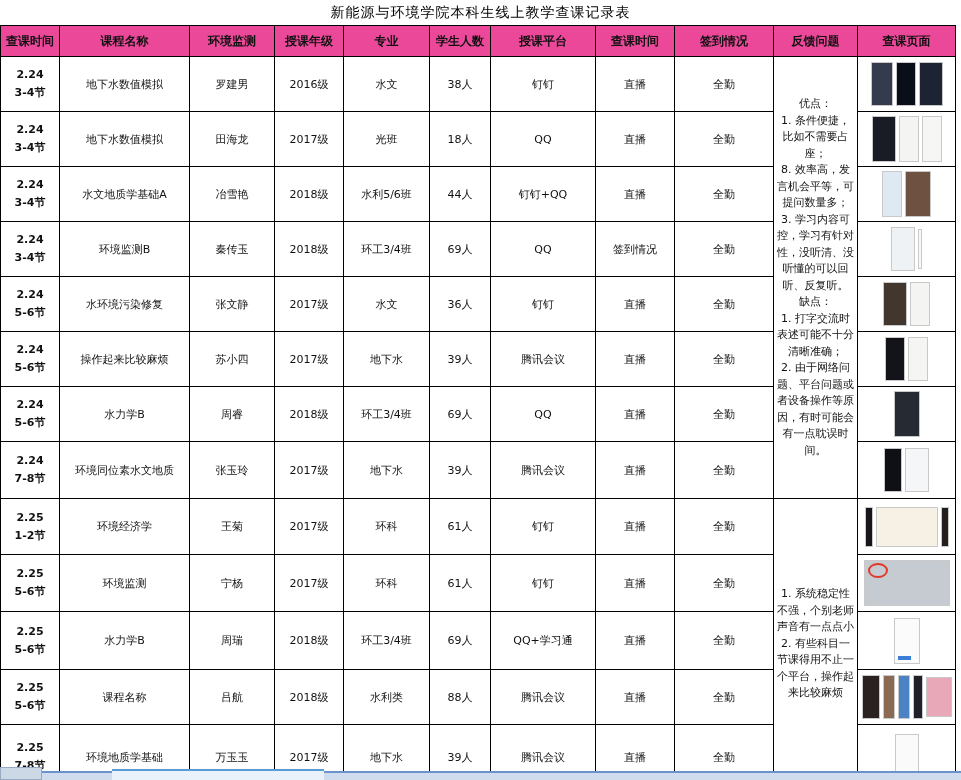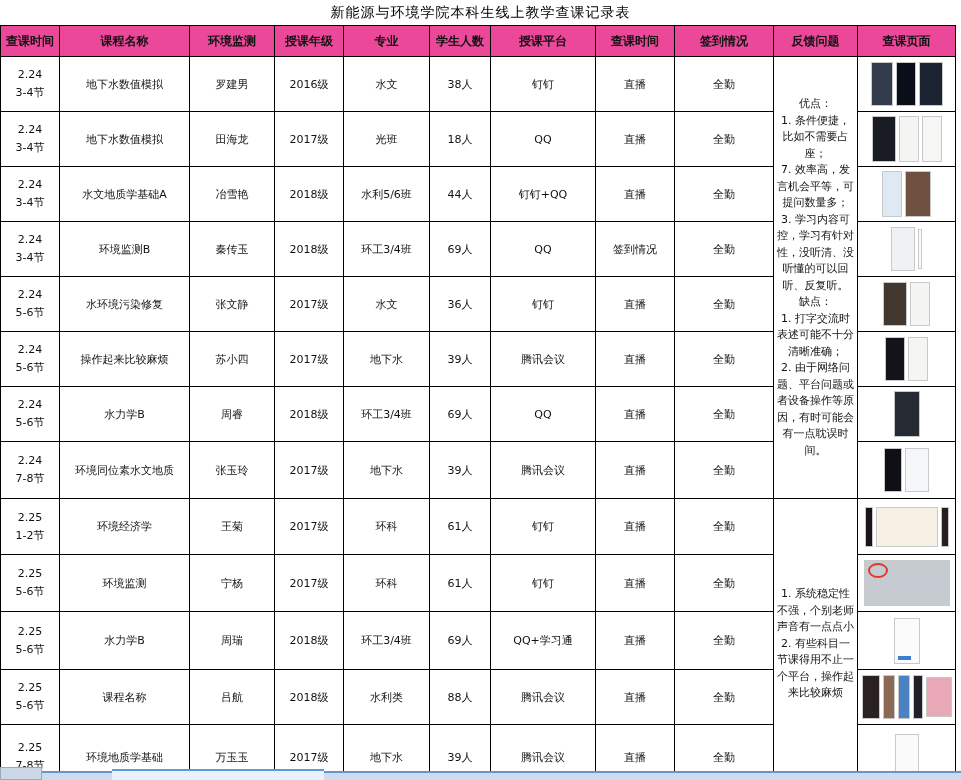--- a/index.html
+++ b/index.html
@@ -4,21 +4,21 @@
 <style>
   html,body{margin:0;padding:0;}
   body{font-family:"DejaVu Sans","Liberation Sans",sans-serif;background:#fff;}
   .app{position:relative;width:961px;height:780px;background:#fff;overflow:hidden;}
   .title{height:25px;display:flex;align-items:center;justify-content:center;
          font-size:14px;color:#000;letter-spacing:1px;}
   table{border-collapse:collapse;table-layout:fixed;width:955px;margin:0;}
   th,td{border:1px solid #000;text-align:center;vertical-align:middle;
         font-size:11px;color:#111;padding:0 2px;overflow:hidden;}
   th{font-size:12px;font-weight:bold;height:30px;background:#ec4899;}
-  td.time{white-space:pre-line;line-height:1.6;}
+  td.time{white-space:pre-line;line-height:1.6;font-weight:bold;}
   td.fb{white-space:pre-line;font-size:11px;line-height:1.5;padding:0 3px;vertical-align:middle;}
   td.shots{padding:2px 1px;}
   .shotwrap{display:flex;align-items:center;justify-content:center;gap:3px;}
   .thumb{position:relative;display:inline-block;border:1px solid #c9c9c9;box-sizing:border-box;}
   .thumb .red-circle{position:absolute;left:3px;top:2px;width:16px;height:11px;
         border:2px solid #e0392c;border-radius:50%;}
   .thumb .blue-bar{position:absolute;left:3px;bottom:3px;width:13px;height:4px;background:#3a7fd5;}
   
   .bottom-bar{position:absolute;left:0;right:0;bottom:0;height:7px;background:#cfdcee;
         border-top:2px solid #6b93c9;}
@@ -69,21 +69,21 @@
           <td>地下水数值模拟</td>
           <td>罗建男</td>
           <td>2016级</td>
           <td>水文</td>
           <td>38人</td>
           <td>钉钉</td>
           <td>直播</td>
           <td>全勤</td>
           <td class="fb" rowspan="8">优点：
 1. 条件便捷，比如不需要占座；
-7. 效率高，发言机会平等，可提问数量多；
+8. 效率高，发言机会平等，可提问数量多；
 3. 学习内容可控，学习有针对性，没听清、没听懂的可以回听、反复听。
 缺点：
 1. 打字交流时表述可能不十分清晰准确；
 2. 由于网络问题、平台问题或者设备操作等原因，有时可能会有一点耽误时间。</td>
           <td class="shots">
             <div class="shotwrap">
               <span class="thumb" style="width: 22px; height: 44px; background: rgb(52, 59, 77);"></span>
               <span class="thumb" style="width: 20px; height: 44px; background: rgb(10, 14, 24);"></span>
               <span class="thumb" style="width: 24px; height: 44px; background: rgb(28, 36, 51);"></span>
             </div>

